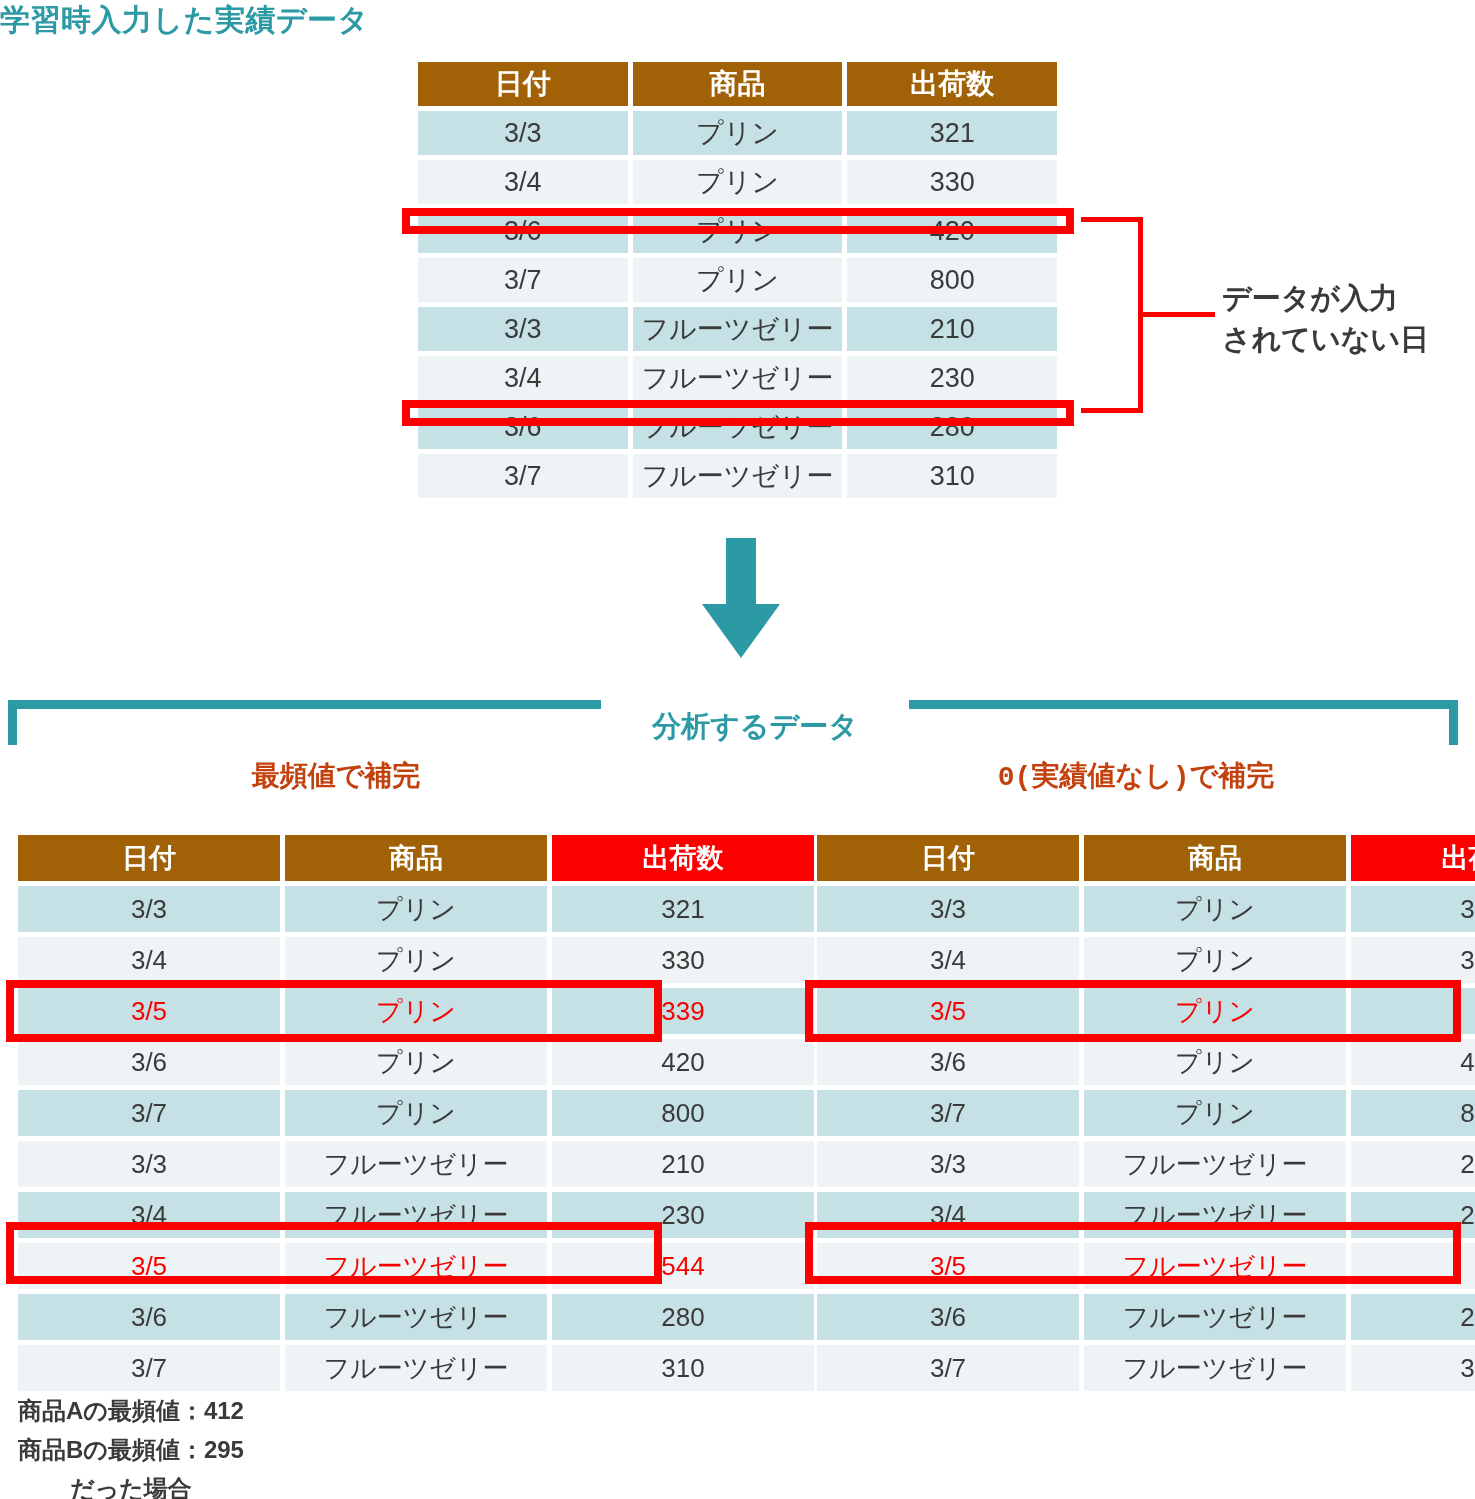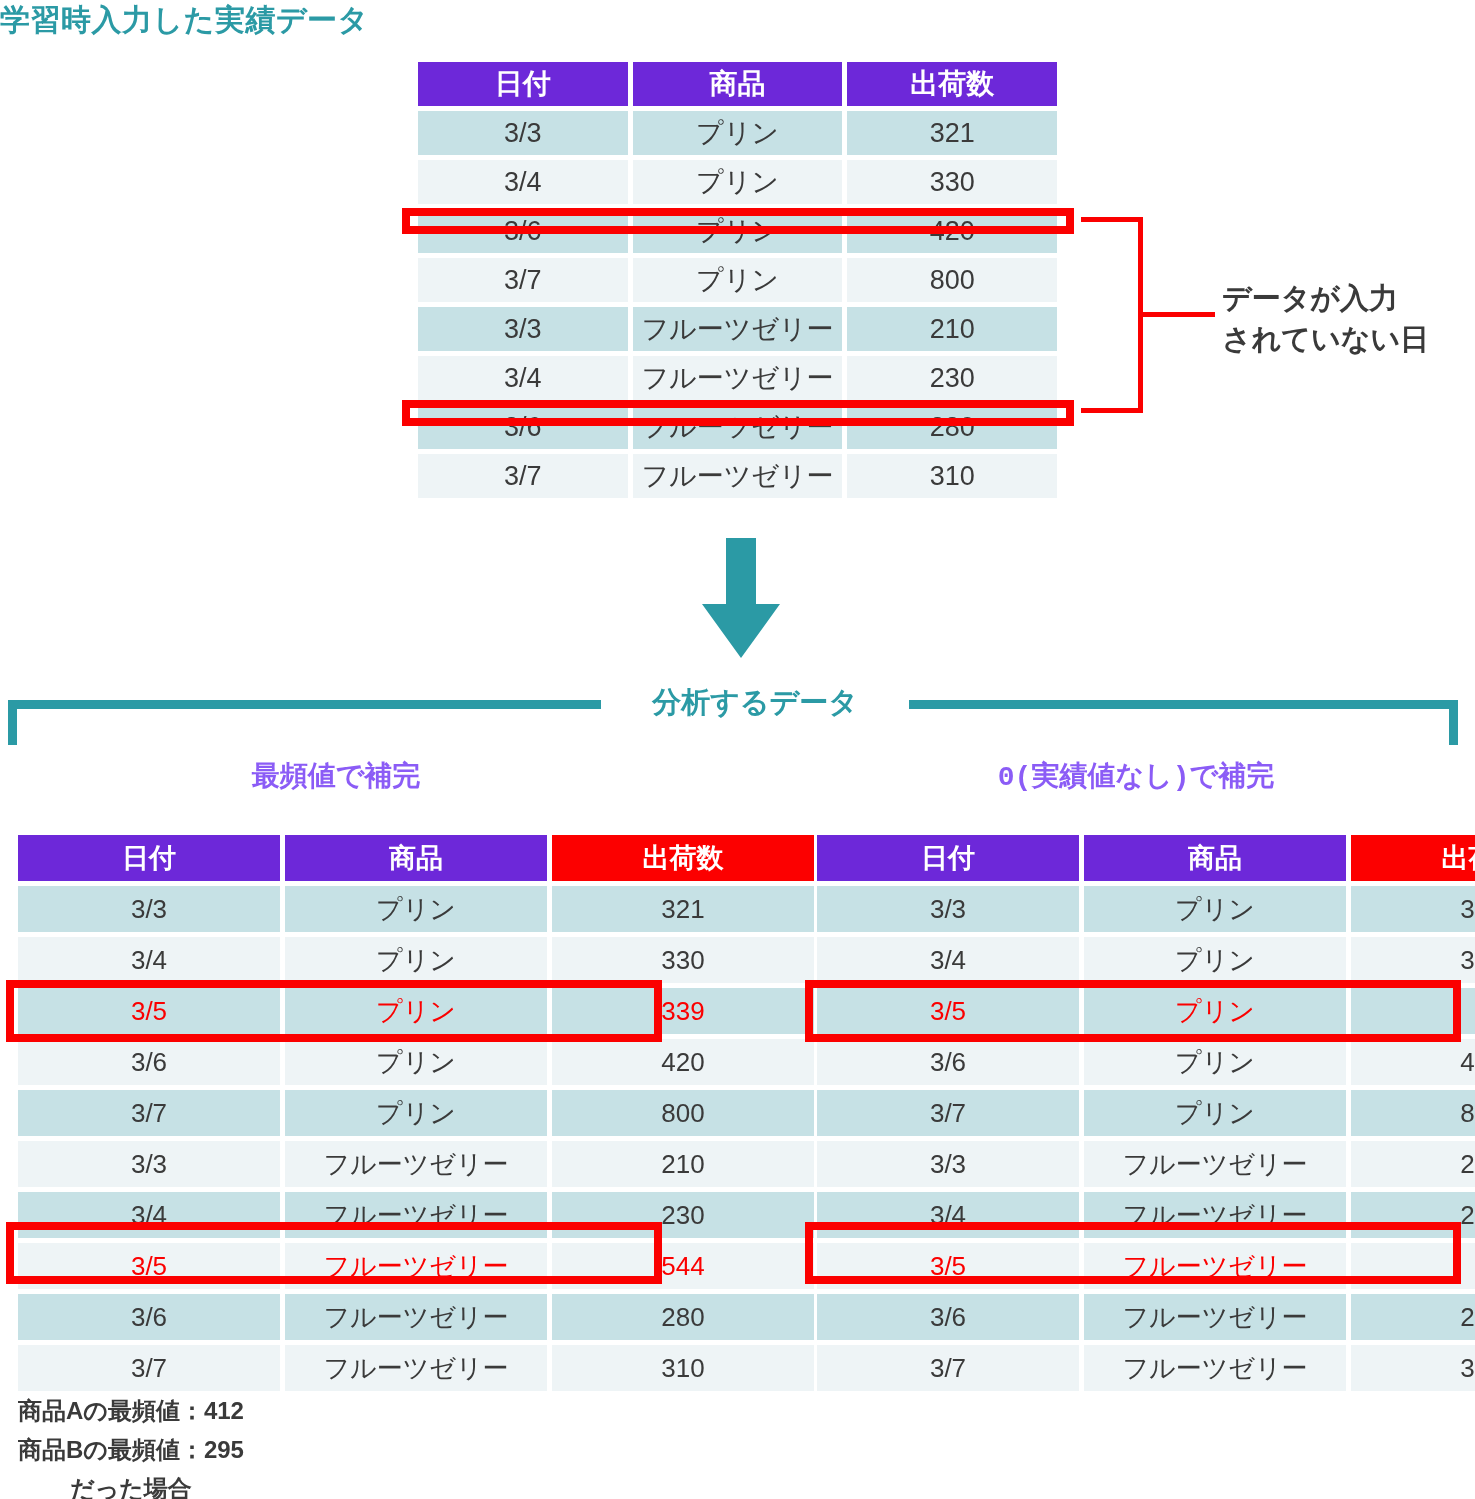--- a/index.html
+++ b/index.html
@@ -24,21 +24,21 @@
     table-layout: fixed;
   }
   .tbl th, .tbl td {
     padding: 0;
     margin: 0;
     text-align: center;
     vertical-align: middle;
     font-weight: normal;
   }
   .tbl th {
-    background: #6d28d9;
+    background: #a16207;
     color: #ffffff;
     font-weight: bold;
   }
   .tbl th.hl-head {
     background: #fc0000;
     color: #ffffff;
   }
   .tbl td.rowA { background: #c6e1e5; }
   .tbl td.rowB { background: #eef4f6; }
   .tbl td.redtext { color: #fb0000; }
@@ -138,35 +138,35 @@
     top: 700px;
     width: 549px;
     height: 45px;
     border-top: 9px solid #2b9aa5;
     border-right: 9px solid #2b9aa5;
     box-sizing: border-box;
   }
   #analysis-title {
     position: absolute;
     left: 601px;
-    top: 683px;
+    top: 707px;
     width: 308px;
     text-align: center;
     font-size: 29px;
     font-weight: bold;
     color: #2b9aa5;
     background: #ffffff;
   }
 
   
   .subtitle {
     position: absolute;
     font-size: 28px;
     font-weight: bold;
-    color: #8b5cf6;
+    color: #c2410c;
     text-align: center;
     white-space: nowrap;
   }
   #subtitle-left  { left: 0px;   top: 757px; width: 672px; }
   #subtitle-right { left: 800px; top: 757px; width: 672px; font-family: Liberation Mono, monospace; }
 
   
   .btbl th, .btbl td {
     height: 46px;
     font-size: 26px;

